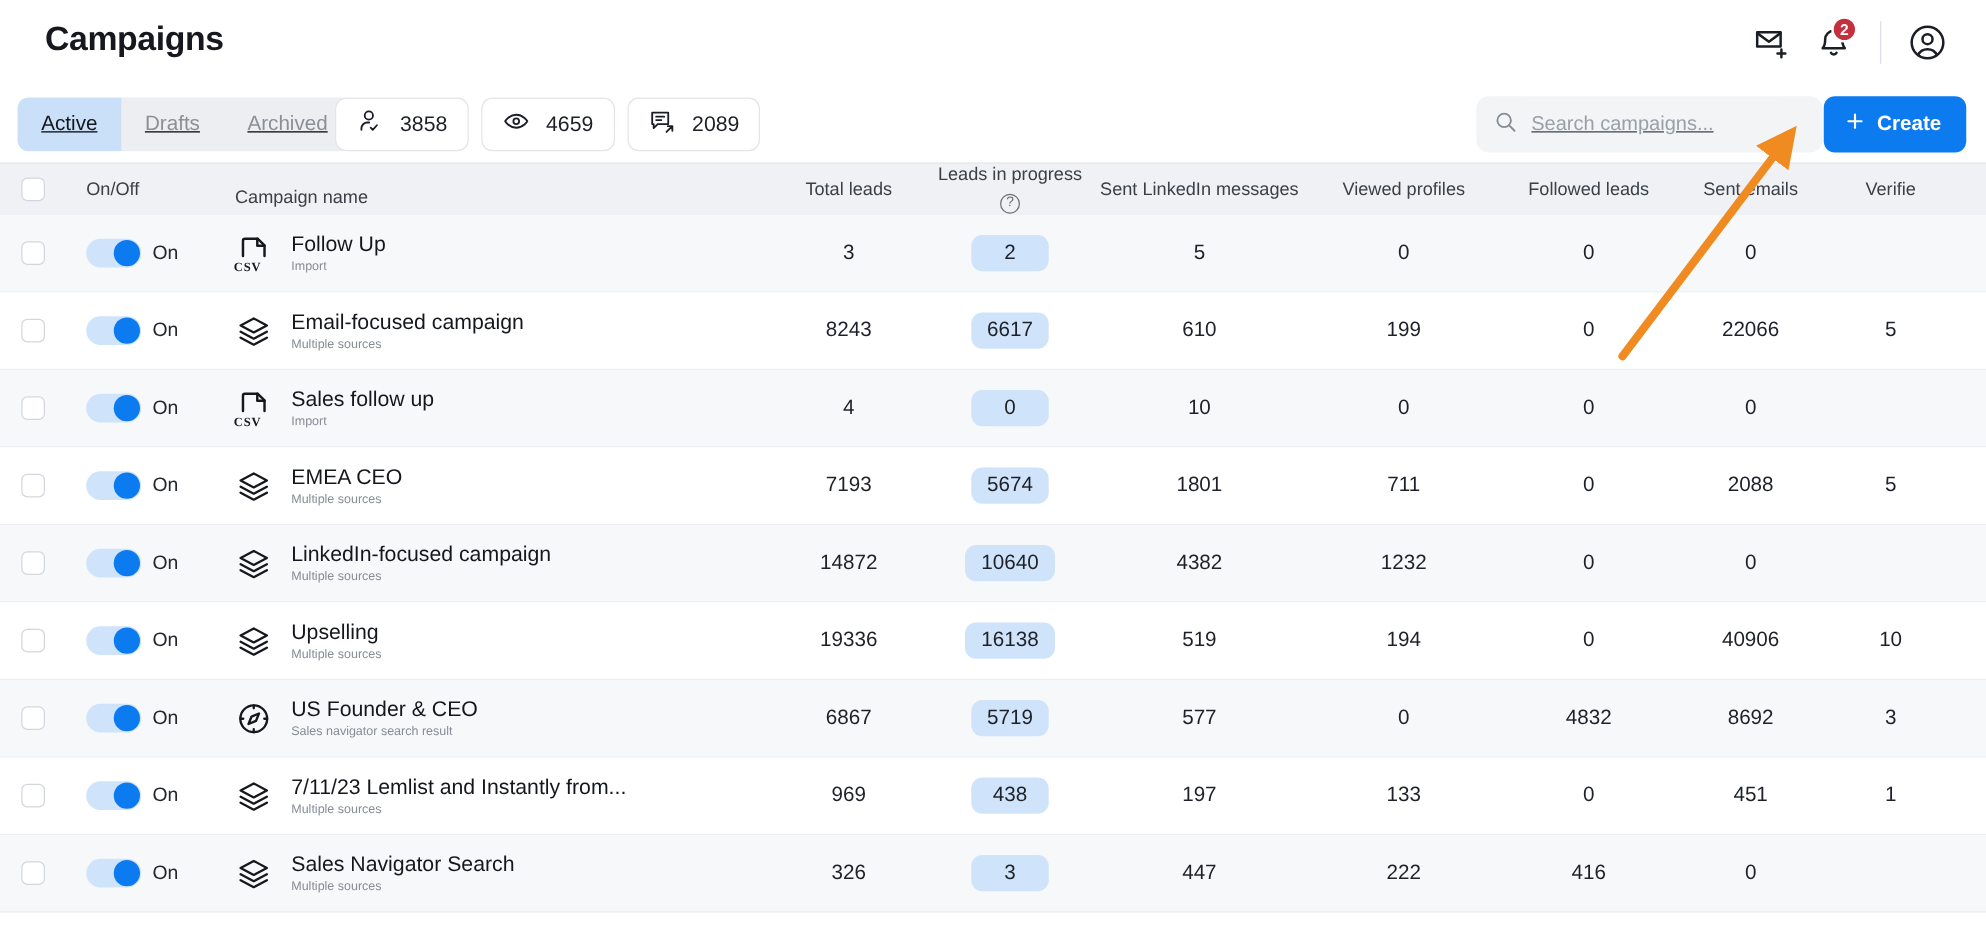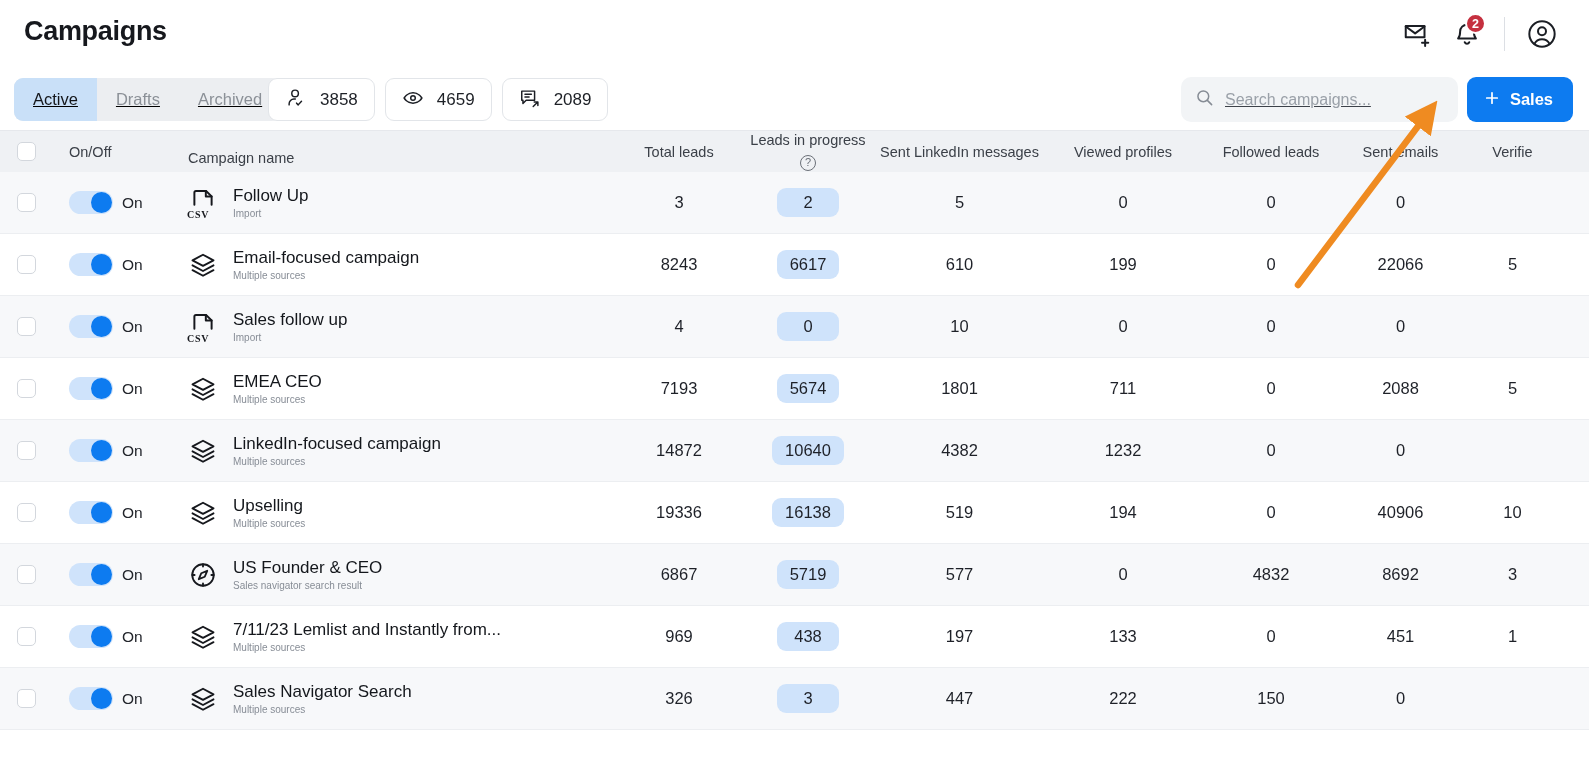--- a/index.html
+++ b/index.html
@@ -6,21 +6,21 @@
   html, body {
     width:1589px; height:758px;
     background:#ffffff;
     font-family:"Liberation Sans", sans-serif;
     overflow:hidden;
     -webkit-font-smoothing:antialiased;
   }
   #app { position:relative; width:1589px; height:758px; background:#fff; }
 
   
-  .topbar { position:relative; height:68px; }
+  .topbar { position:relative; height:68px;margin-left:12px; }
   .page-title {
     position:absolute; left:24px; top:16px;
     font-size:27px; font-weight:700; color:#16181d; letter-spacing:-0.3px;
   }
   .top-icons {
     position:absolute; right:22px; top:13px;
     display:flex; align-items:center; gap:0px;
   }
   .ticon {
     width:50px; height:42px; display:flex; align-items:center; justify-content:center;
@@ -251,21 +251,21 @@
       </span>
       <input type="text" placeholder="Search campaigns..." style="">
     </div>
 
     <button class="create-btn">
       <span>
         <svg width="18" height="18" viewBox="0 0 24 24" fill="none" stroke="#ffffff" stroke-width="2.3" stroke-linecap="round">
           <path d="M12 5v14M5 12h14"></path>
         </svg>
       </span>
-      <span>Sales</span>
+      <span>Create</span>
     </button>
   </div>
 
   <div class="thead">
     <div class="th-check">
       <span class="chk"></span>
     </div>
     <div class="th th-onoff">On/Off</div>
     <div class="th th-name">Campaign name</div>
     <div class="th th-num w-total">Total leads</div>
@@ -592,21 +592,21 @@
             <span class="name-title">Sales Navigator Search</span>
             <span class="name-sub">Multiple sources</span>
           </div>
         </div>
         <div class="c-num w-total">326</div>
         <div class="c-num w-prog">
           <span class="prog-pill">3</span>
         </div>
         <div class="c-num w-msg">447</div>
         <div class="c-num w-view">222</div>
-        <div class="c-num w-foll">150</div>
+        <div class="c-num w-foll">416</div>
         <div class="c-num w-sent">0</div>
         <div class="c-num w-ver"></div>
         <div class="c-menu"></div>
       </div>
     </div>
 
   <svg class="arrow-layer">
     <defs>
       <marker id="ahead" markerWidth="5" markerHeight="5" refX="2.6" refY="2.5" orient="auto">
         <path d="M0,0 L5,2.5 L0,5 z" fill="#ef8b21"></path>

